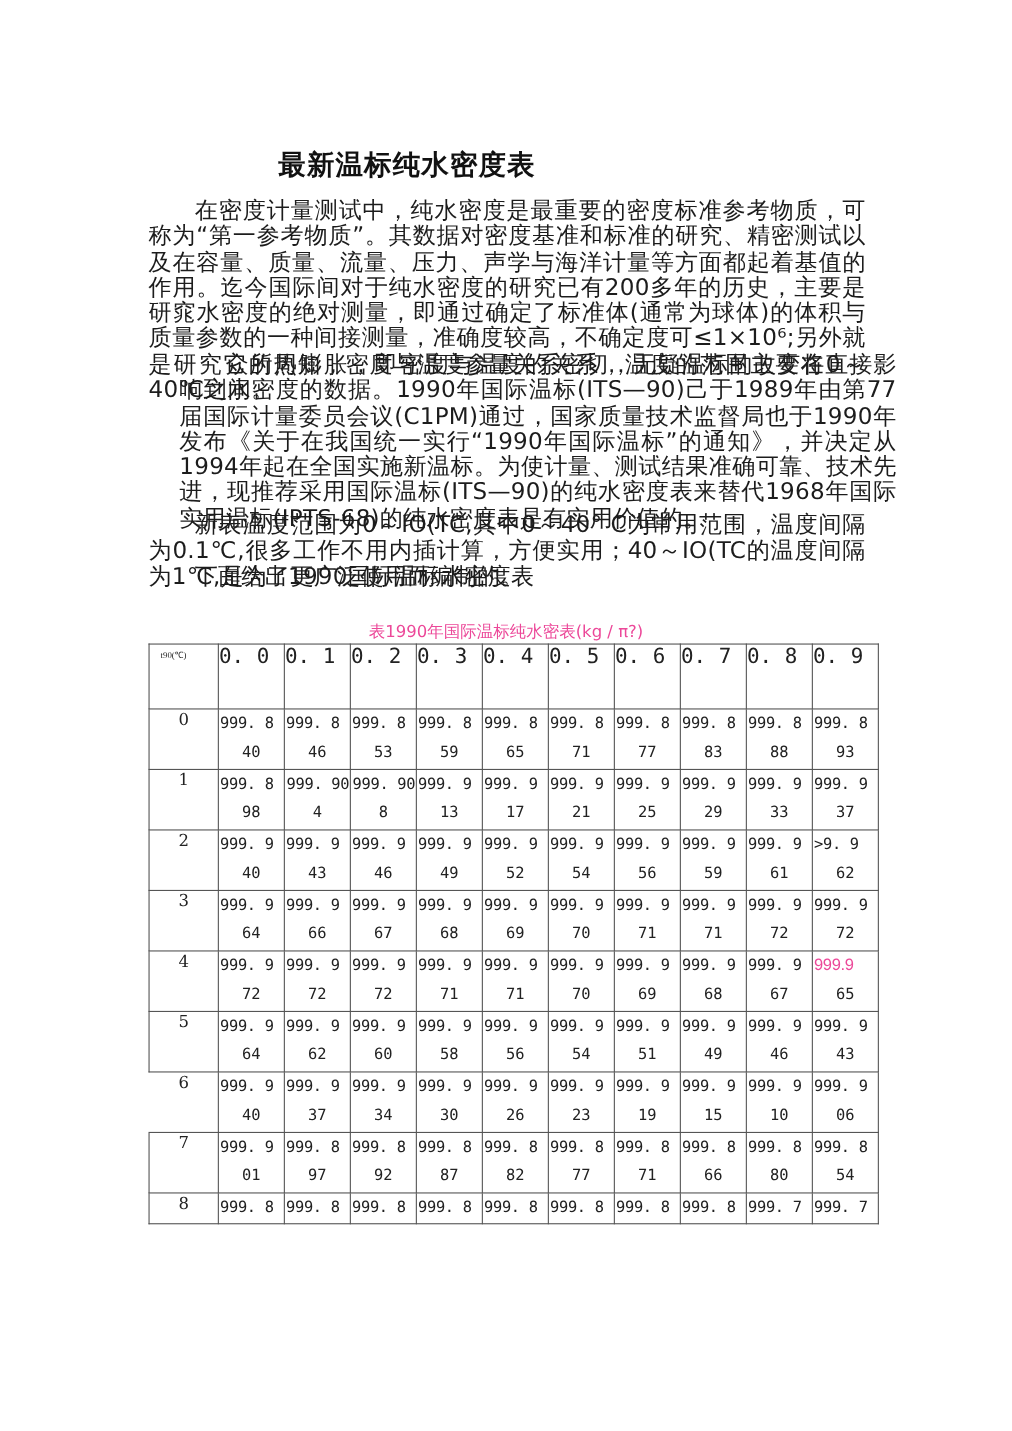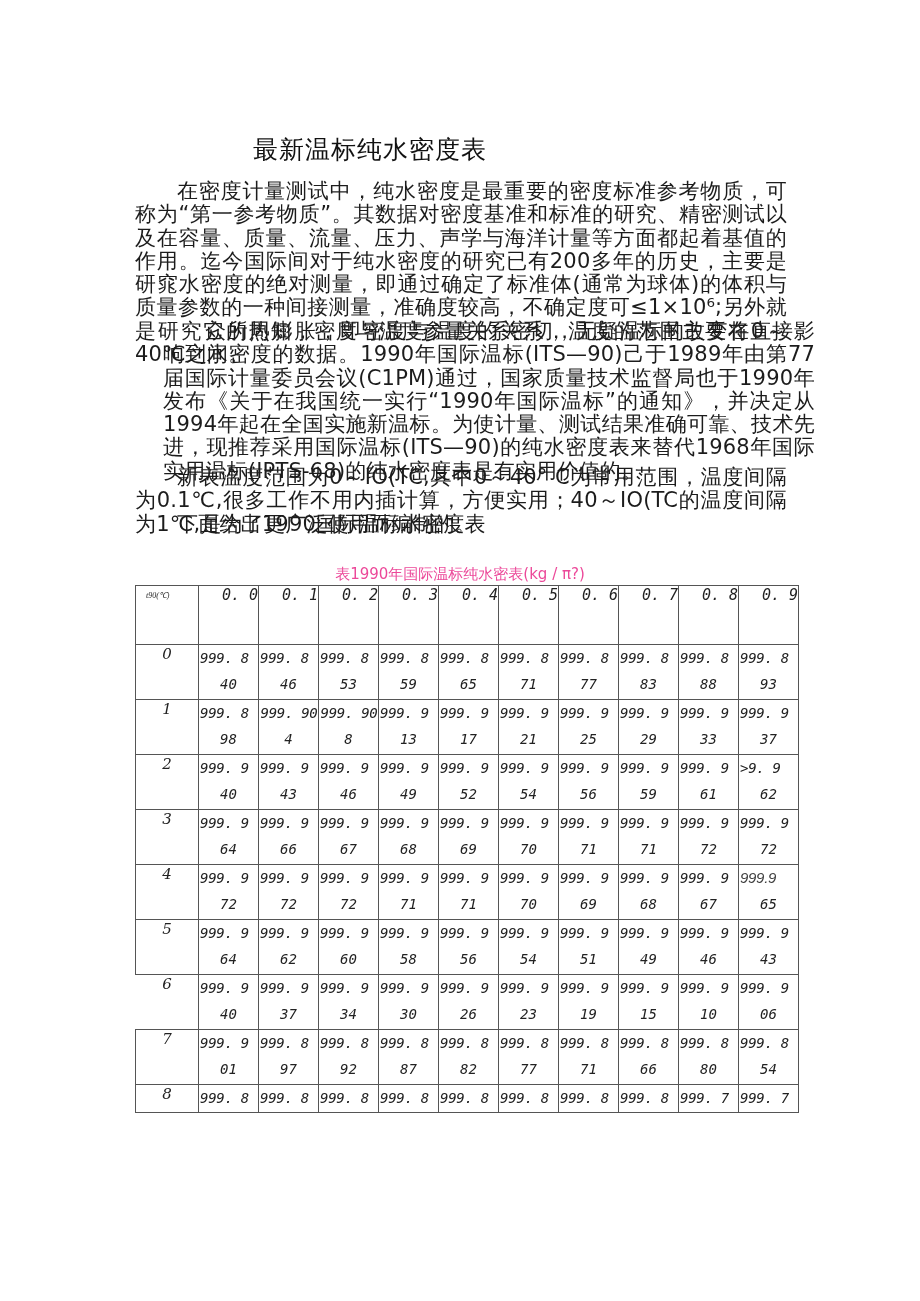--- a/index.html
+++ b/index.html
@@ -4,21 +4,21 @@
 <style>
   html, body { margin: 0; padding: 0; background: #ffffff; }
   body {
     width: 920px; height: 1301px; position: relative; overflow: hidden;
     font-family: "DejaVu Serif", "Liberation Serif", serif;
     color: #1a1a1a;
   }
   .page-title {
     position: absolute; left: 0; top: 116px; width: 740px;
     text-align: center; font-size: 25px; letter-spacing: 1px;
-    font-family: "DejaVu Sans", sans-serif; font-weight: normal; color: #111;
+    font-family: "DejaVu Sans", sans-serif; font-weight: bold; color: #111;
   }
   .para {
     position: absolute; left: 135px; width: 652px;
     font-size: 21px; line-height: 23.3px; color: #1c1c1c;
     font-family: "DejaVu Sans", sans-serif;
     text-align: justify; text-indent: 2em; margin: 0;
     letter-spacing: 0.2px;
   }
   .p1 { top: 180px; }
   .p2 { top: 320px; margin-left: 28px; }
@@ -26,45 +26,45 @@
   .p4 { top: 513px; }
   .caption {
     position: absolute; left: 0; width: 920px; top: 565px;
     text-align: center; font-size: 15px; color: #ec4899;
     font-family: "DejaVu Sans", sans-serif;
   }
   table.density {
     position: absolute; left: 135px; top: 585px;
     border-collapse: collapse; table-layout: fixed;
     font-family: "DejaVu Sans Mono", "Liberation Mono", monospace;
-    font-size: 14px; color: #222; font-style: italic;
+    font-size: 14px; color: #222;
   }
   table.density td, table.density th {
     border: 1px solid #555; padding: 0; font-weight: normal;
     vertical-align: top; overflow: hidden; white-space: nowrap;
   }
   th.corner {
     width: 52px; height: 55px; font-size: 8px; text-align: left;
     padding: 3px 0 0 10px !important; font-family: "Liberation Serif", serif;
   }
   th.colhead {
-    width: 59px; height: 55px; text-align: right; vertical-align: middle;
-    font-size: 15px;
+    width: 59px; height: 55px; text-align: left; vertical-align: middle;
+    font-size: 19px;
   }
   td.rowhead {
     text-align: center; vertical-align: middle; font-size: 15px;
     font-family: "DejaVu Serif", serif;
   }
   tr.datarow { height: 55px; }
   tr.lastrow { height: 28px; }
   td.cell { position: relative; }
   .top-part { display: block; text-align: left; padding-left: 1px; line-height: 26px; letter-spacing: -0.3px; }
   .bot-part { display: block; text-align: center; line-height: 26px; }
   td.cell.wide .top-part { text-align: center; }
-  td.cell.alt .top-part { font-family: "Liberation Sans", sans-serif; font-size: 15px; font-weight: 500; color: #404040; }
+  td.cell.alt .top-part { font-family: "Liberation Sans", sans-serif; font-size: 15px; font-weight: 500; color: #ec4899; }
   tr.lastrow .top-part { line-height: 26px; }
   
   .edge-gap { border-left: 1px solid #fff !important; }
 </style>
 </head>
 <body>
 
 <h1 class="page-title">最新温标纯水密度表</h1>
 
 <p class="para p1">在密度计量测试中，纯水密度是最重要的密度标准参考物质，可称为“第一参考物质”。其数据对密度基准和标准的研究、精密测试以及在容量、质量、流量、压力、声学与海洋计量等方面都起着基值的作用。迄今国际间对于纯水密度的研究已有200多年的历史，主要是研窕水密度的绝对测量，即通过确定了标准体(通常为球体)的体积与质量参数的一种间接测量，准确度较高，不确定度可≤1×10⁶;另外就是研究它的热膨胀，即密度与温度的关系，温度的范围主要在0～40℃之间。</p>

